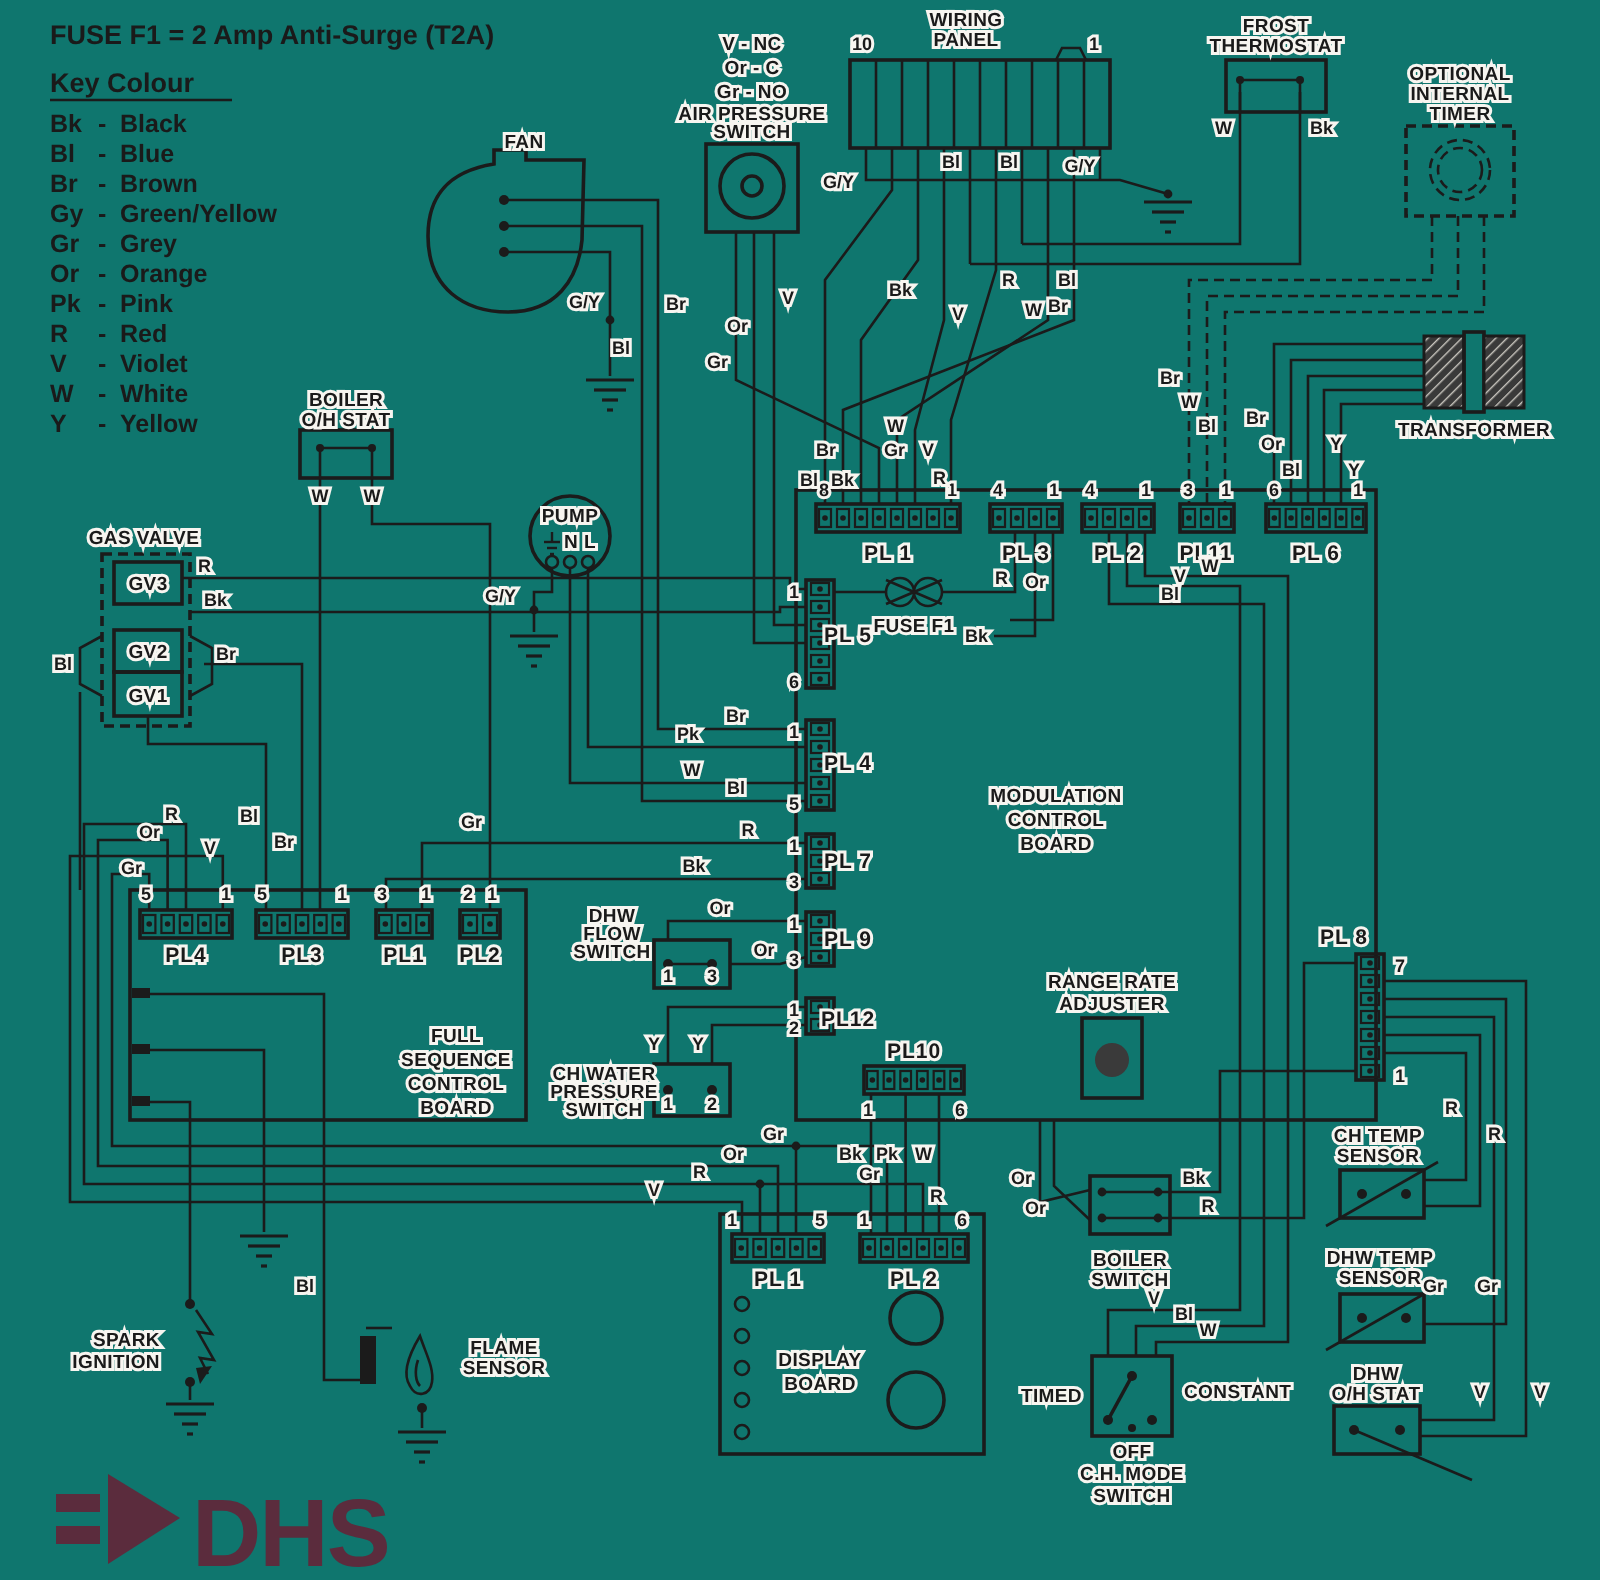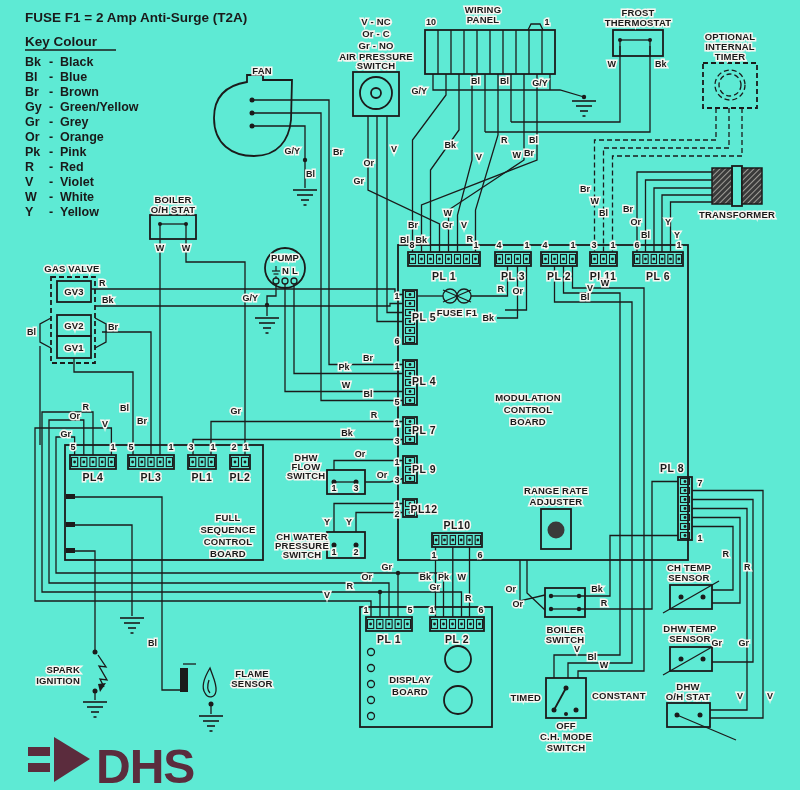--- a/index.html
+++ b/index.html
@@ -1,16 +1,16 @@
 <!DOCTYPE html>
 <html><head>
 <meta charset="utf-8">
 <style>
   html,body{margin:0;padding:0;background:#e8e6e1;}
-  #page{width:800px;height:790px;background:#5eead4;position:relative;overflow:hidden;}
+  #page{width:800px;height:790px;background:#0f766e;position:relative;overflow:hidden;}
   svg{display:block;}
   text{font-family:"Liberation Sans","DejaVu Sans",sans-serif;fill:#1a1a1a;}
   .t{font-size:13.5px;font-weight:700;}
   .lg{font-size:12.5px;font-weight:700;}
   .c{font-size:9.5px;font-weight:700;text-anchor:middle;letter-spacing:.2px;paint-order:stroke;stroke:#f7f5f0;stroke-width:3px;}
   .cs{text-anchor:start;}
   .ce{text-anchor:end;}
   .w{font-size:9px;font-weight:700;paint-order:stroke;stroke:#f7f5f0;stroke-width:3px;}
   .wm{text-anchor:middle;}
   .we{text-anchor:end;}

